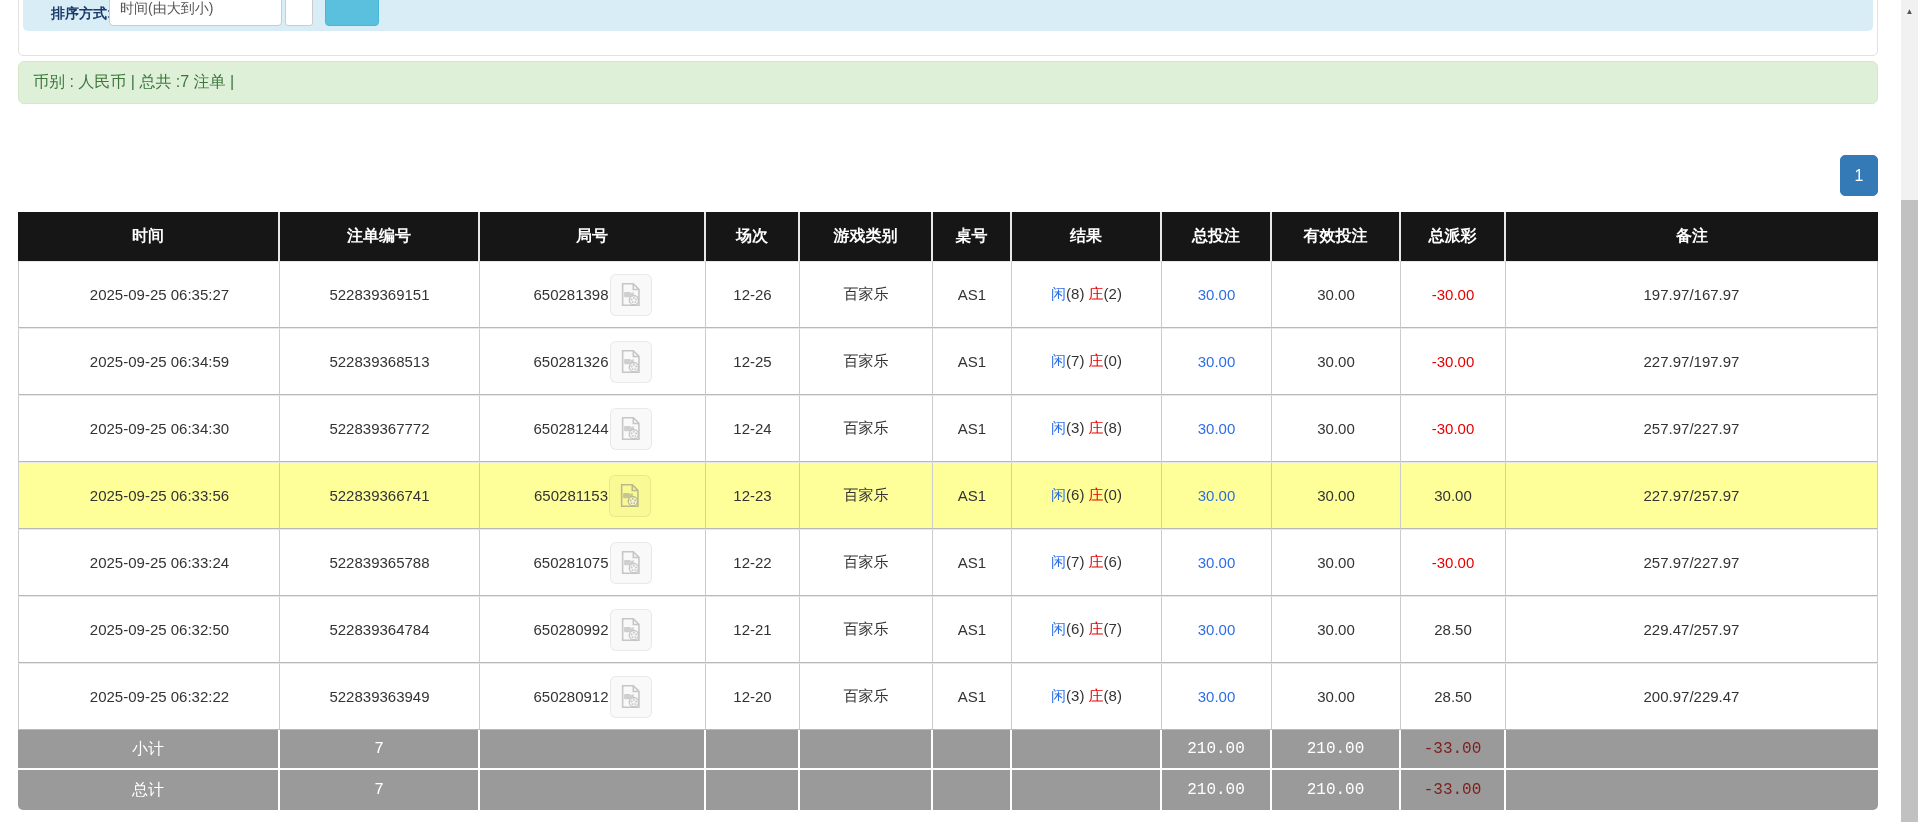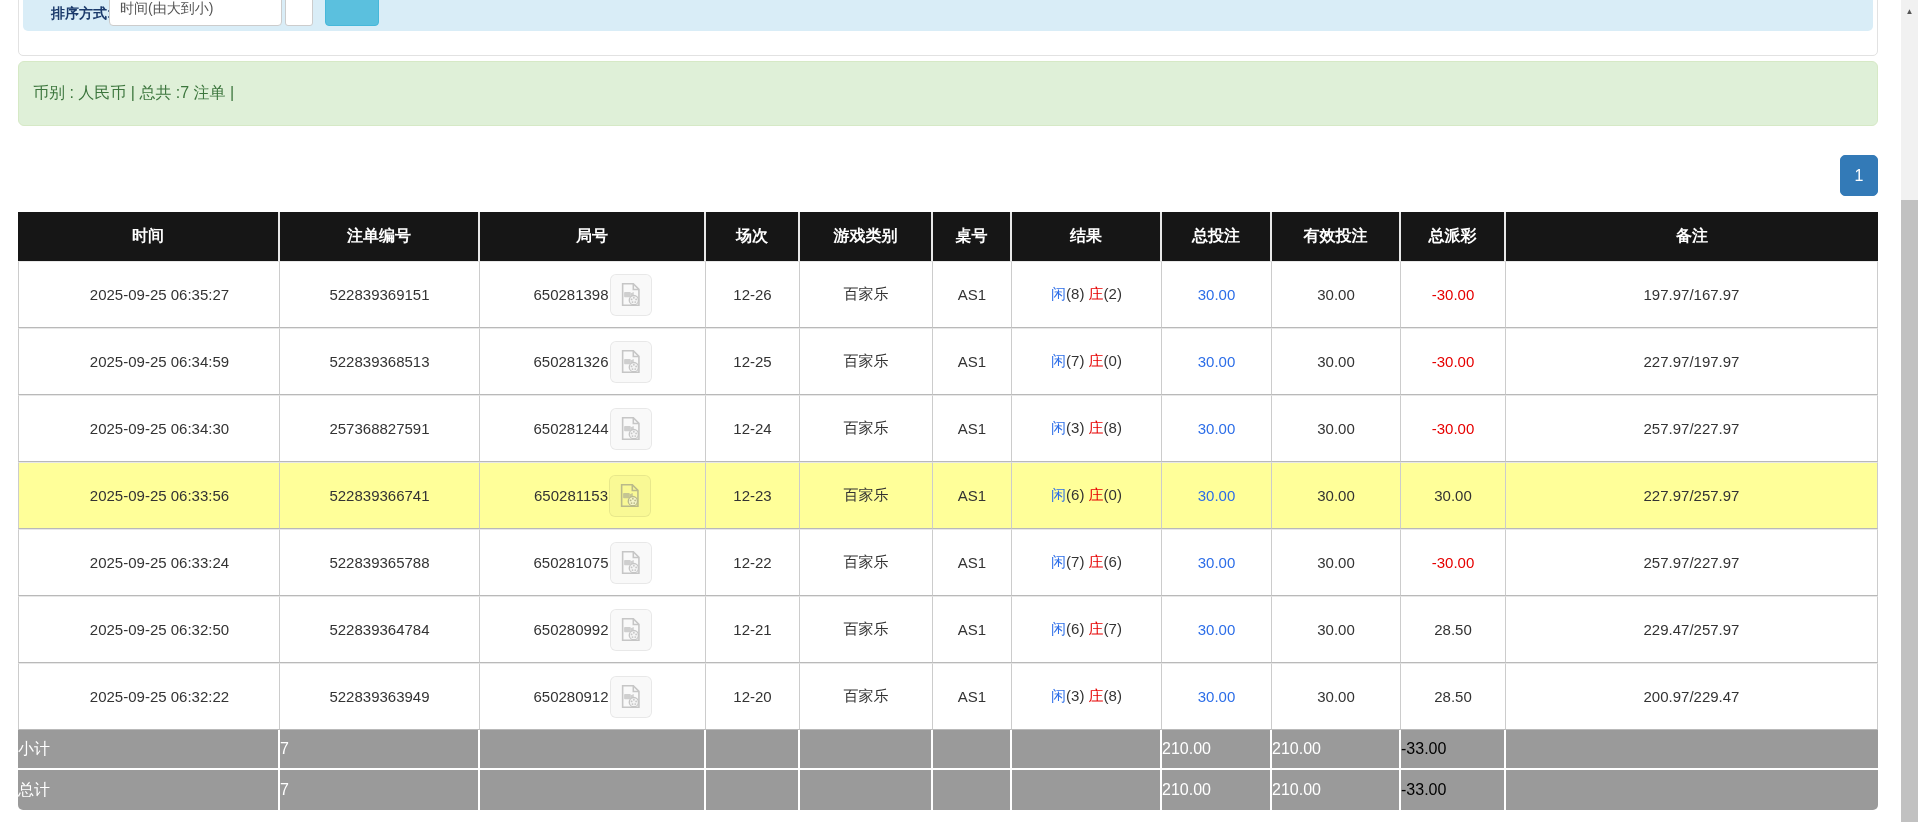--- a/index.html
+++ b/index.html
@@ -17,21 +17,21 @@
   .filter-input { position:absolute; left:86px; bottom:5px; width:173px; height:34px;
     background:#fff; border:1px solid #ccc; border-radius:4px; padding:0 10px;
     font-size:14px; color:#555; font-family:"Liberation Sans",sans-serif; }
   .filter-addon { position:absolute; left:262px; bottom:5px; width:28px; height:34px;
     background:#fff; border:1px solid #ccc; border-radius:3px; }
   .search-btn { position:absolute; left:302px; bottom:5px; width:54px; height:34px;
     background:#5bc0de; border:1px solid #46b8da; border-radius:4px; color:#fff;
     font-size:14px; cursor:pointer; }
 
   
-  .summary-bar { position:absolute; left:18px; top:61px; width:1860px; height:65px;
+  .summary-bar { position:absolute; left:18px; top:61px; width:1860px; height:43px;
     background:#dff0d8; border:1px solid #d6e9c6; border-radius:6px;
     display:flex; align-items:center; justify-content:space-between; padding:0 26px 0 14px; }
   .summary-left { font-size:16px; color:#3c763d; }
   .summary-right { font-size:16px; color:#e60000; }
 
   
   .pagination { position:absolute; left:1840px; top:155px; width:38px; height:41px;
     background:#337ab7; border:1px solid #337ab7; border-radius:5px; color:#fff;
     font-size:16px; display:flex; align-items:center; justify-content:center; cursor:pointer; }
 
@@ -46,27 +46,27 @@
   .report-table tbody td:first-child { border-left:1px solid #ccc;padding-left:21px; }
   .report-table tbody tr.highlight td { background:#ffff99; }
   .c-round-wrap { display:flex; align-items:center; justify-content:center; gap:1px; }
   .video-btn { width:42px; height:42px; border:1px solid rgba(0,0,0,0.07);
     background:rgba(0,0,0,0.025); border-radius:6px; cursor:pointer;
     display:inline-flex; align-items:center; justify-content:center; }
   .bet-link { color:#2d6ee8; text-decoration:none; cursor:pointer; }
   .res-player { color:#2d6ee8; }
   .res-banker { color:#e60000; }
   .neg { color:#e60000; }
-  .report-table tfoot td { background:#9a9a9a; color:#fff; height:40px; 
-    border-right:2px solid #fff; border-bottom:2px solid #fff; font-size:16px; }
+  .report-table tfoot td { background:#9a9a9a; color:#fff; height:40px; text-align:center;
+    border-right:2px solid #fff; border-bottom:2px solid #fff; font-size:16px;font-family:Liberation Mono, monospace; }
   .report-table tfoot td:last-child { border-right:none; }
   .report-table tfoot tr:last-child td { border-bottom:none; }
   .report-table tfoot tr:last-child td:first-child { border-bottom-left-radius:5px; }
   .report-table tfoot tr:last-child td:last-child { border-bottom-right-radius:5px; }
-  .report-table tfoot .neg { color:#000000; }
+  .report-table tfoot .neg { color:#7f1d1d; }
 
   
   .scrollbar { position:absolute; right:0; top:0; width:17px; height:822px; background:#f1f1f1; }
   .scroll-arrow { position:absolute; top:4px; left:0; width:17px; height:14px;
     display:flex; align-items:center; justify-content:center; color:#555; font-size:8px; }
   .scroll-thumb { position:absolute; top:200px; left:0; width:17px; height:622px; background:#c1c1c1; }
 </style>
 </head>
 <body>
 
@@ -174,21 +174,21 @@
         <td>百家乐</td>
         <td>AS1</td>
         <td><span class="res-player">闲</span><span>(7)</span> <span class="res-banker">庄</span><span>(0)</span></td>
         <td><a class="bet-link">30.00</a></td>
         <td>30.00</td>
         <td class="neg">-30.00</td>
         <td>227.97/197.97</td>
       </tr>
       <tr>
         <td>2025-09-25 06:34:30</td>
-        <td>257368827591</td>
+        <td>522839367772</td>
         <td>
             <span class="c-round-wrap">
           <span>650281244</span>
           <button class="video-btn">
                 <svg width="27" height="27" viewBox="0 0 24 24">
                   <path d="M5 2.5h9.5l5 5v14H5z" fill="none" stroke="#c6c6c6" stroke-width="1.4"></path>
                   <path d="M14.5 2.5v5h5" fill="none" stroke="#c6c6c6" stroke-width="1.4"></path>
                   <rect x="6.3" y="9.8" width="6" height="4.6" rx="0.8" fill="#cfcfcf"></rect>
                   <path d="M12.3 10.9l2.6-1.2v5l-2.6-1.2z" fill="#cfcfcf"></path>
                   <circle cx="15" cy="17" r="4.1" fill="#f4f4f4" stroke="#c6c6c6" stroke-width="1.2"></circle>

